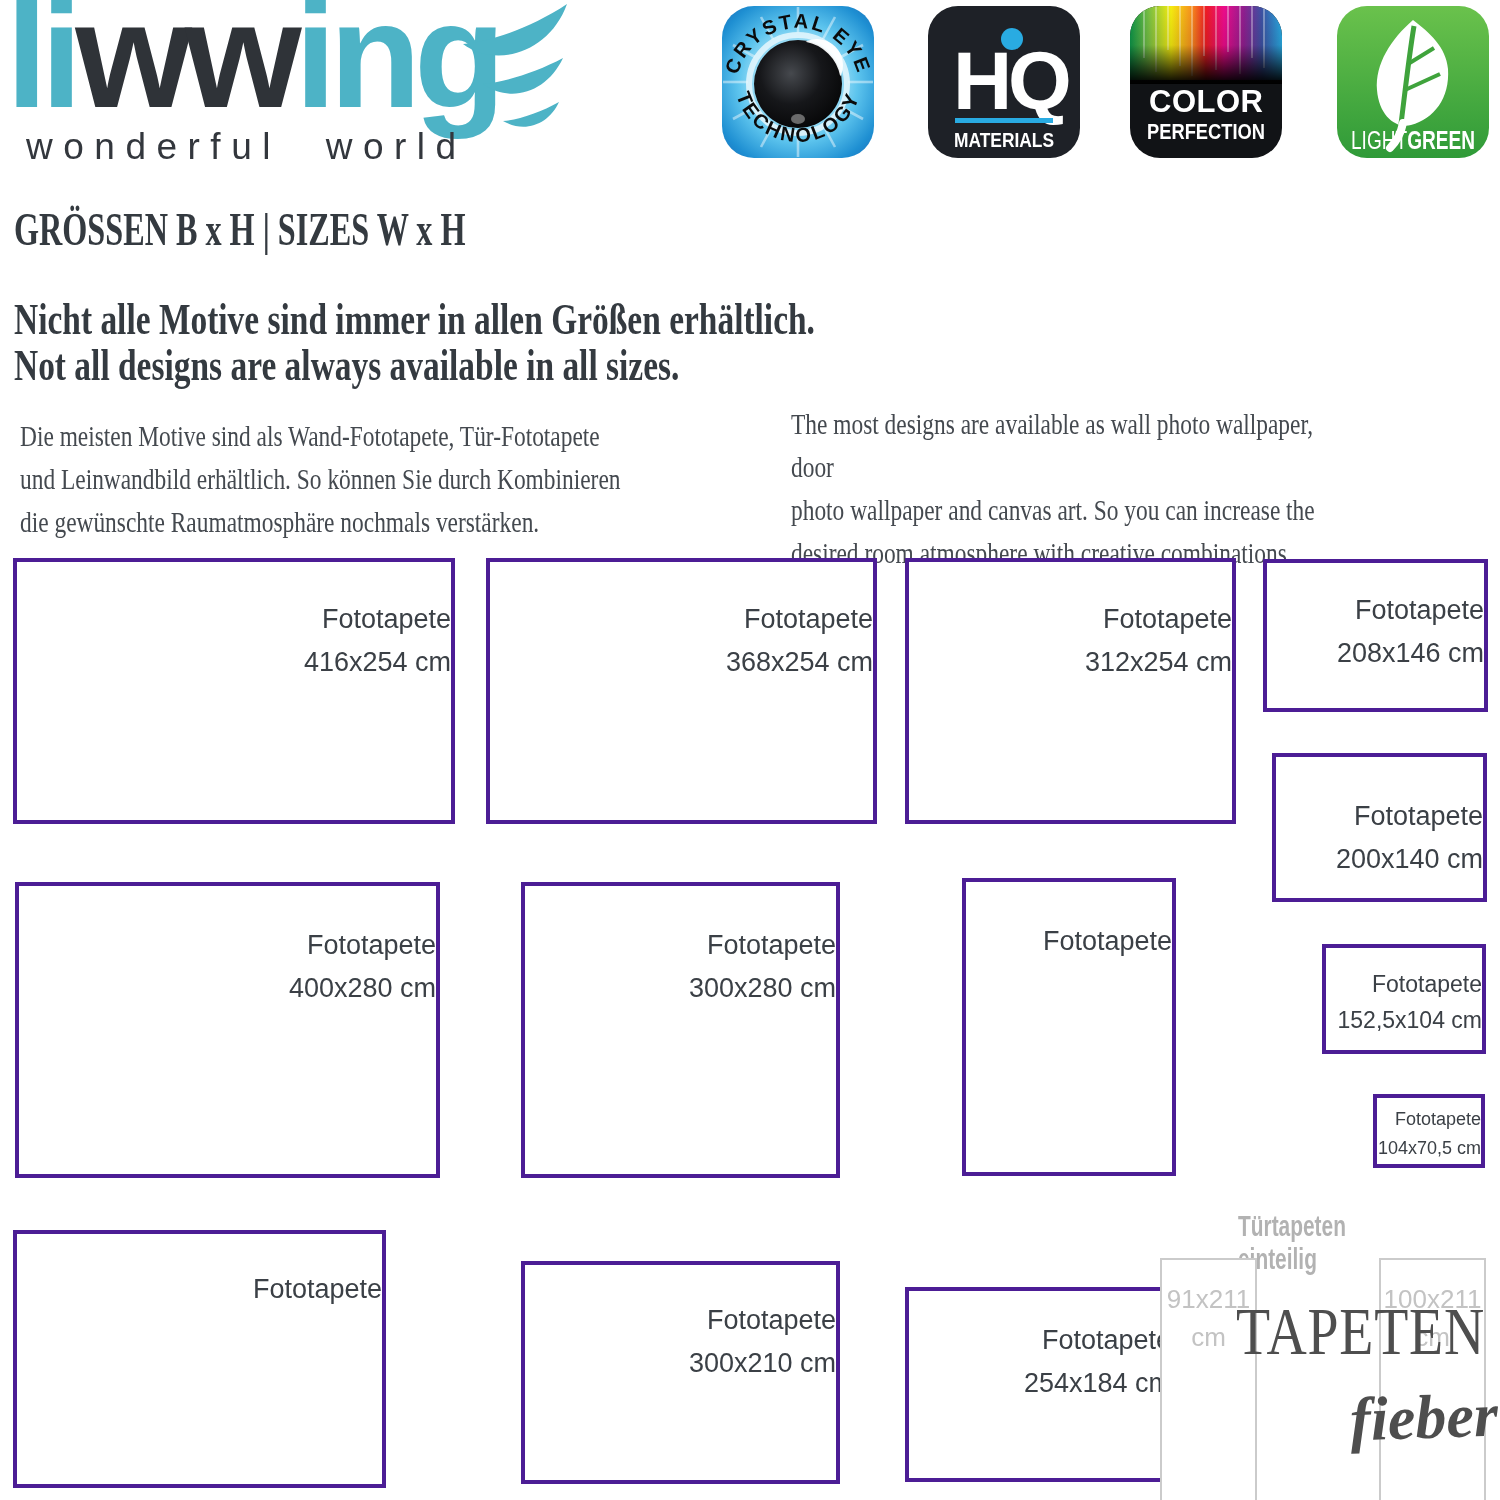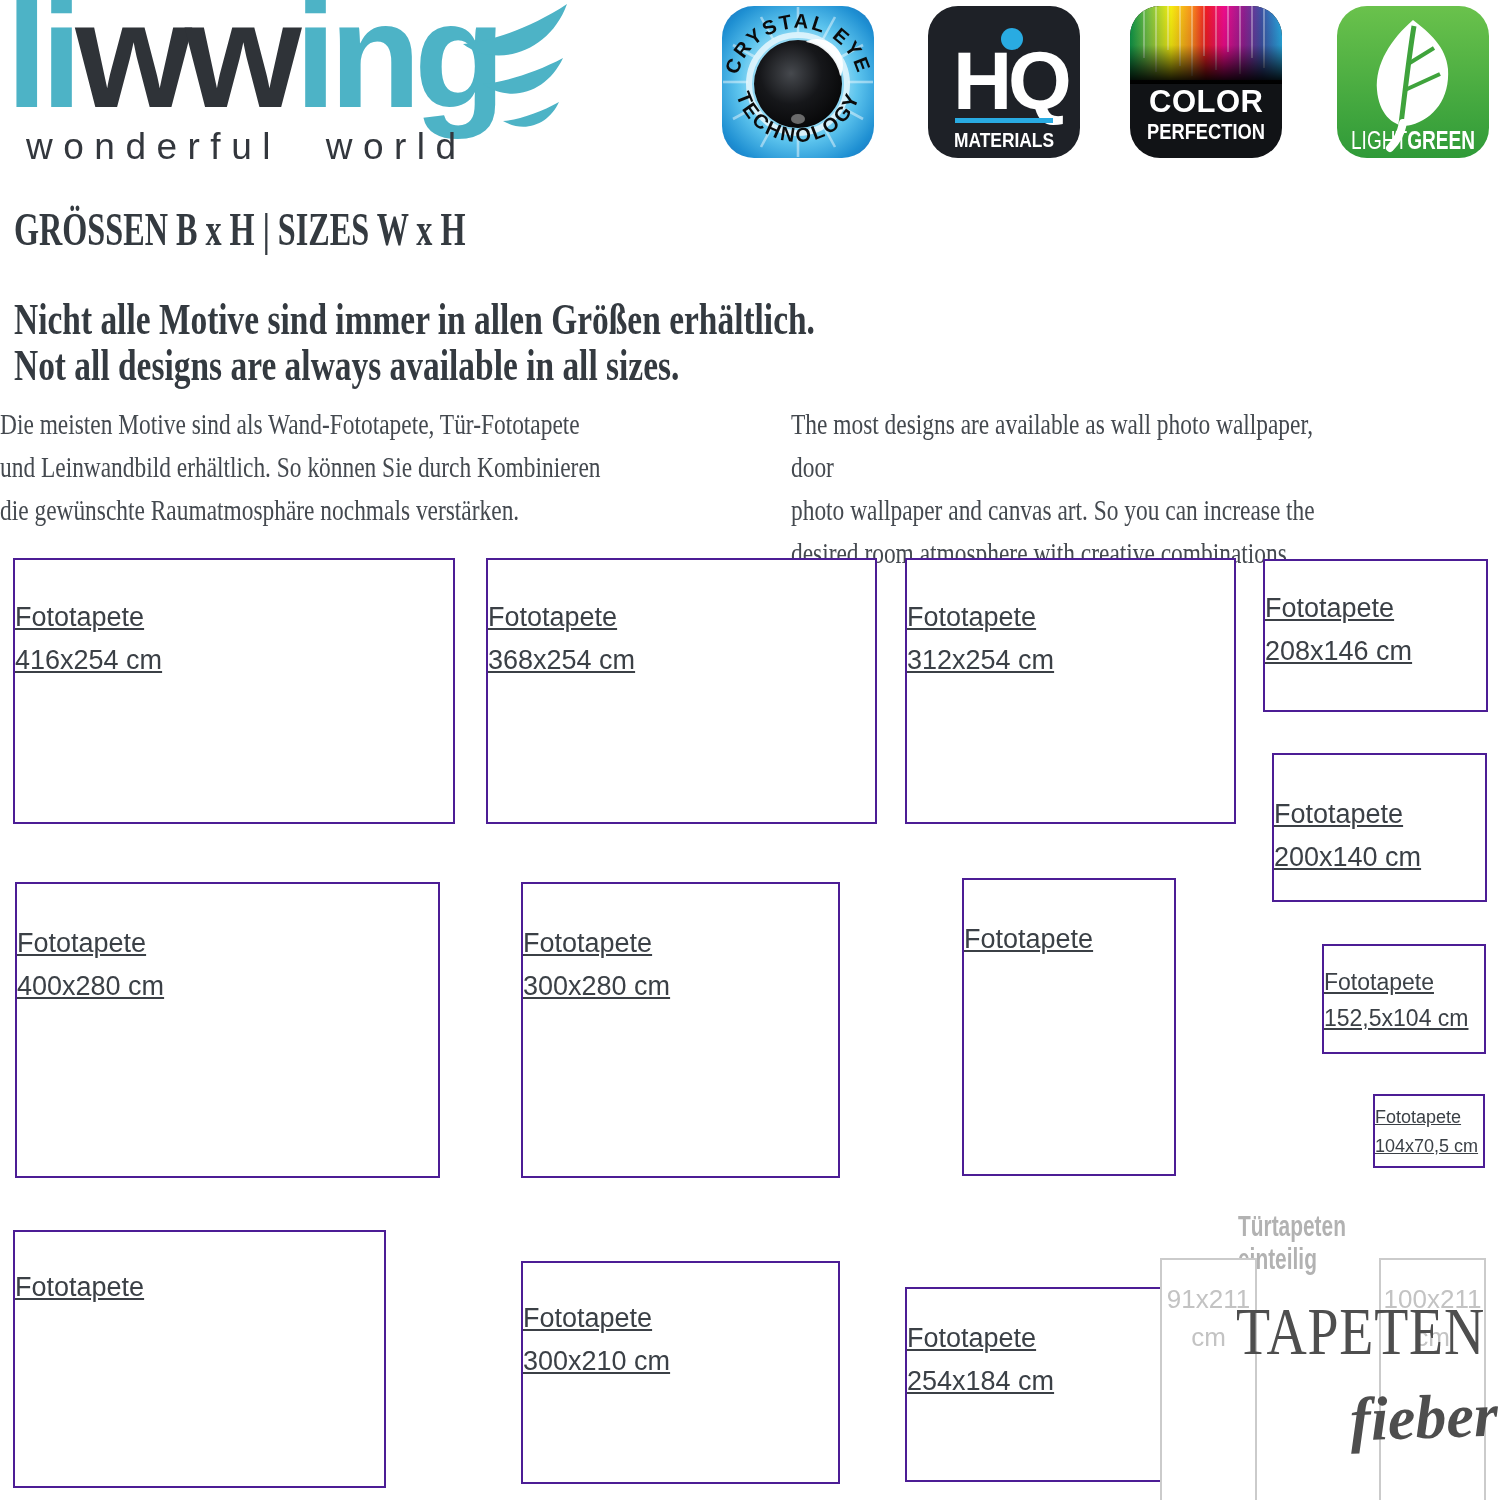--- a/index.html
+++ b/index.html
@@ -20,25 +20,25 @@
 
   
   .hblock{position:absolute;white-space:nowrap;font-family:Liberation Serif, serif;}
   .condense{display:inline-block;transform-origin:left top;white-space:pre-line;}
   .sizes-title{top:203px;left:14px;font-size:46px;font-weight:800;color:#343a40;}
   .sizes-title .condense{transform:scaleX(0.70);}
   .notice{top:297px;left:14px;font-size:44px;font-weight:800;color:#343a40;line-height:46px;}
   .notice .condense{transform:scaleX(0.76);}
   .para{top:402px;font-size:30px;font-weight:400;color:#44494f;line-height:43px;}
   .para .condense{transform:scaleX(0.78);}
-  .para-de{left:0;} .para-en{left:791px;}
-
-  
-  .sbox{position:absolute;box-sizing:border-box;border:2px solid #4c1d95;background:#fff;
-        text-align:left;color:#3b4046;font-size:27px;line-height:43px;text-decoration:underline;}
+  .para-de{left:20px;margin-top:12px;} .para-en{left:791px;}
+
+  
+  .sbox{position:absolute;box-sizing:border-box;border:4px solid #4c1d95;background:#fff;
+        text-align:right;color:#3b4046;font-size:27px;line-height:43px;}
   .sbox-sm{font-size:23px;line-height:36px;}
   .sbox-xs{font-size:18px;line-height:29px;}
 
   
   .door-title{position:absolute;left:1238px;top:1210px;font-size:29px;font-weight:800;
               color:#b2b2b2;white-space:nowrap;}
   .door-title .condense{transform:scaleX(0.72);}
   .dbox{position:absolute;box-sizing:border-box;border:2px solid #cbcbcb;background:#fff;
         text-align:center;color:#c3c3c3;font-size:26px;font-weight:400;line-height:38px;
         padding-top:20px;}

